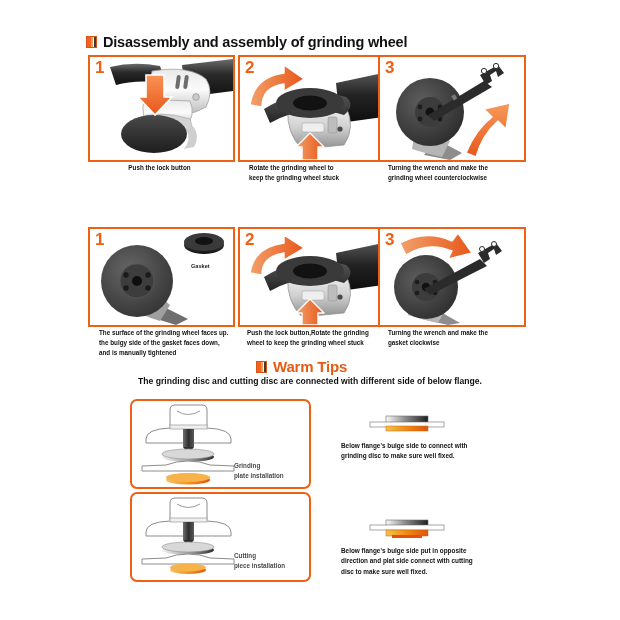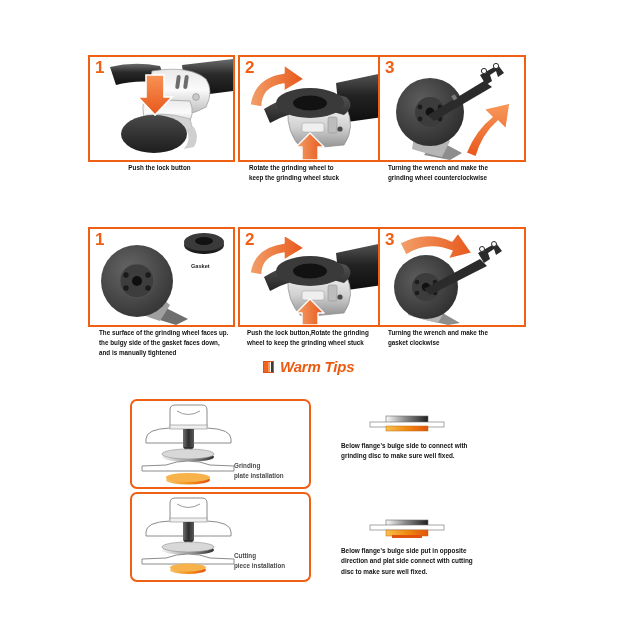--- a/index.html
+++ b/index.html
@@ -34,20 +34,24 @@
   .olabel{position:absolute;font-size:6.3px;font-weight:bold;line-height:1.6;color:#4a4a4a;}
   .rtext{position:absolute;font-size:6.4px;font-weight:bold;line-height:1.62;color:#111;}
   .subtitle{position:absolute;font-size:8.6px;font-weight:bold;color:#111;text-align:center;width:100%;}
   .gasket-lbl{position:absolute;font-size:5.6px;font-weight:bold;color:#222;}
 </style>
 </head>
 <body>
 
 <div class="page">
 
+  <div class="sec-head" style="left:86px;top:34px;">
+    <span class="marker"></span>
+    <span class="sec-title">Disassembly and assembly of grinding wheel</span>
+  </div>
 
   <div class="panel" style="left:88px;top:55px;width:143px;height:103px;">
     <span class="pnum">1</span>
     <div class="art">
       <svg viewBox="0 0 143 103" preserveAspectRatio="none">
         <defs>
           <linearGradient id="bodyg" x1="0" y1="0" x2="0" y2="1">
             <stop offset="0" stop-color="#e9e9e9"></stop>
               <stop offset="0.45" stop-color="#fbfbfb"></stop>
             <stop offset="1" stop-color="#b9b9b9"></stop>
@@ -298,24 +302,25 @@
 
         <g>
           <path d="M20 14 Q46 0 72 12 L78 4 L92 24 L68 30 L72 22 Q48 12 26 26 Z" fill="url(#arrg4)" stroke="#ffffff" stroke-width="1.4" stroke-linejoin="round"></path>
         </g>
       </svg>
     </div>
   </div>
   <div class="cap" style="left:388px;top:328px;width:136px;white-space:pre-line;">Turning the wrench and make the
 gasket clockwise</div>
 
-  <div class="sec-head" style="left:263px;top:358px;font-style:italic;">
+  <div class="sec-head" style="left:256px;top:358px;">
     <span class="marker"></span>
     <span class="sec-title warm">Warm Tips</span>
   </div>
+  <div class="subtitle" style="left:0;top:376px;">The grinding disc and cutting disc are connected with different side of below flange.</div>
 
   <div class="obox" style="left:130px;top:399px;width:177px;height:86px;">
     <svg viewBox="0 0 177 86" style="position:absolute;inset:0;width:100%;height:100%;">
       <defs>
         <linearGradient id="nut1" x1="0" y1="0" x2="1" y2="0">
           <stop offset="0" stop-color="#f6c26a"></stop>
             <stop offset="0.5" stop-color="#f2941f"></stop>
           <stop offset="1" stop-color="#e2520f"></stop>
         </linearGradient>
         <linearGradient id="gsk1" x1="0" y1="0" x2="1" y2="0">

